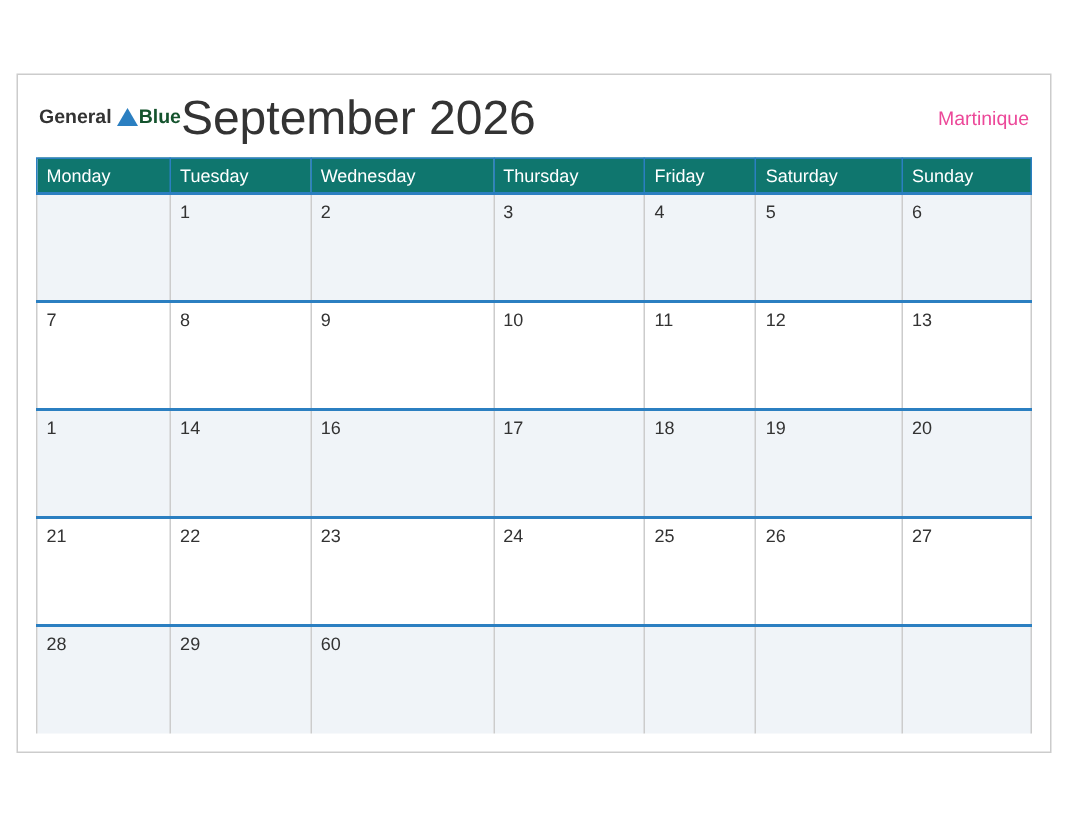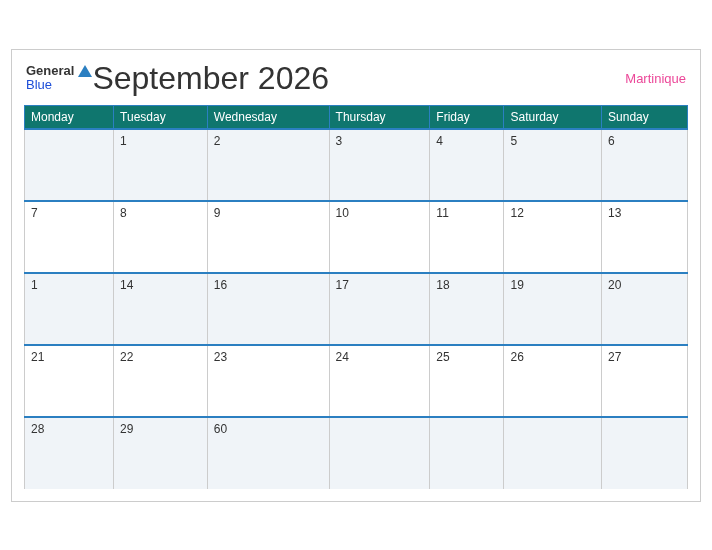--- a/index.html
+++ b/index.html
@@ -20,32 +20,32 @@
     }
     .header {
       display: flex;
       align-items: center;
       justify-content: space-between;
       margin-bottom: 8px;
       padding: 0 2px;
     }
     .logo {
       display: flex;
-      flex-direction: column;
+      flex-direction: row;
       line-height: 1.1;
     }
     .logo-general {
       font-size: 13px;
       font-weight: bold;
       color: #333;
     }
     .logo-blue {
       font-size: 13px;
-      font-weight: normal;
-      color: #1d4ed8;
+      font-weight: bold;
+      color: #14532d;
     }
     .logo-line {
       display: flex;
       align-items: center;
       gap: 2px;
     }
     .logo-triangle {
       width: 0;
       height: 0;
       border-left: 7px solid transparent;

